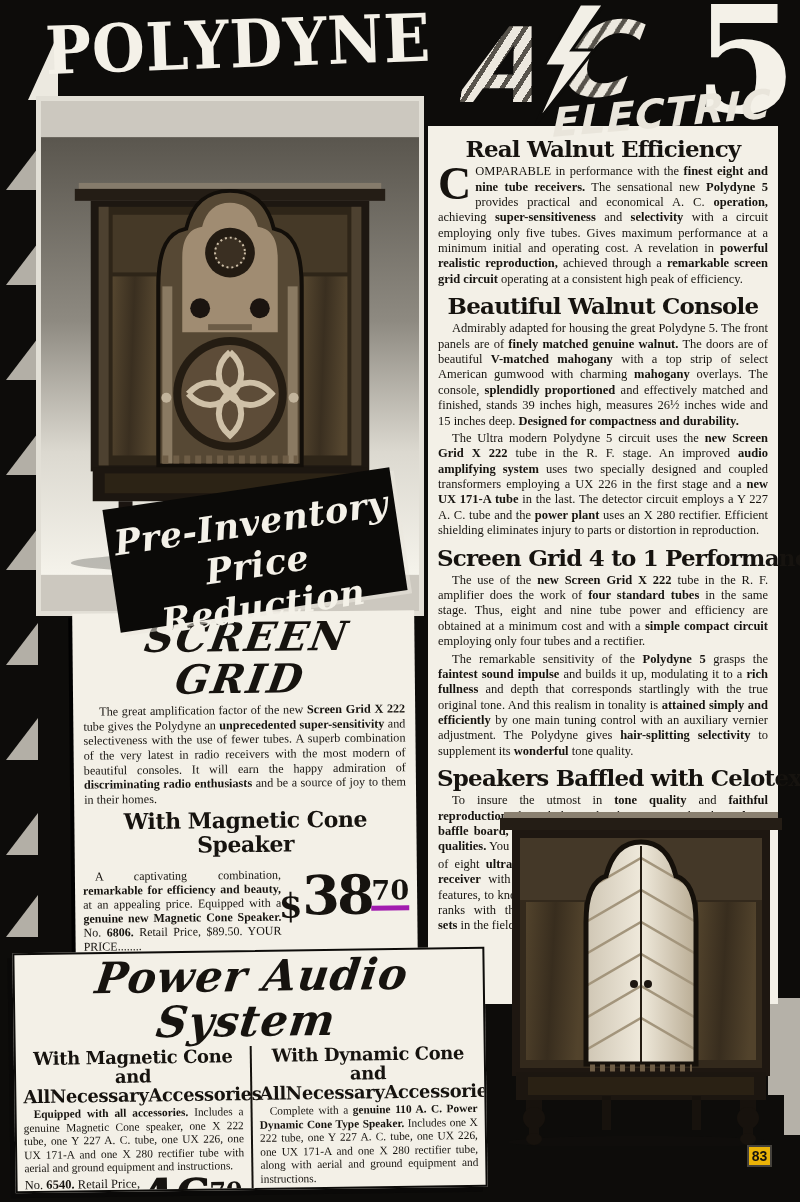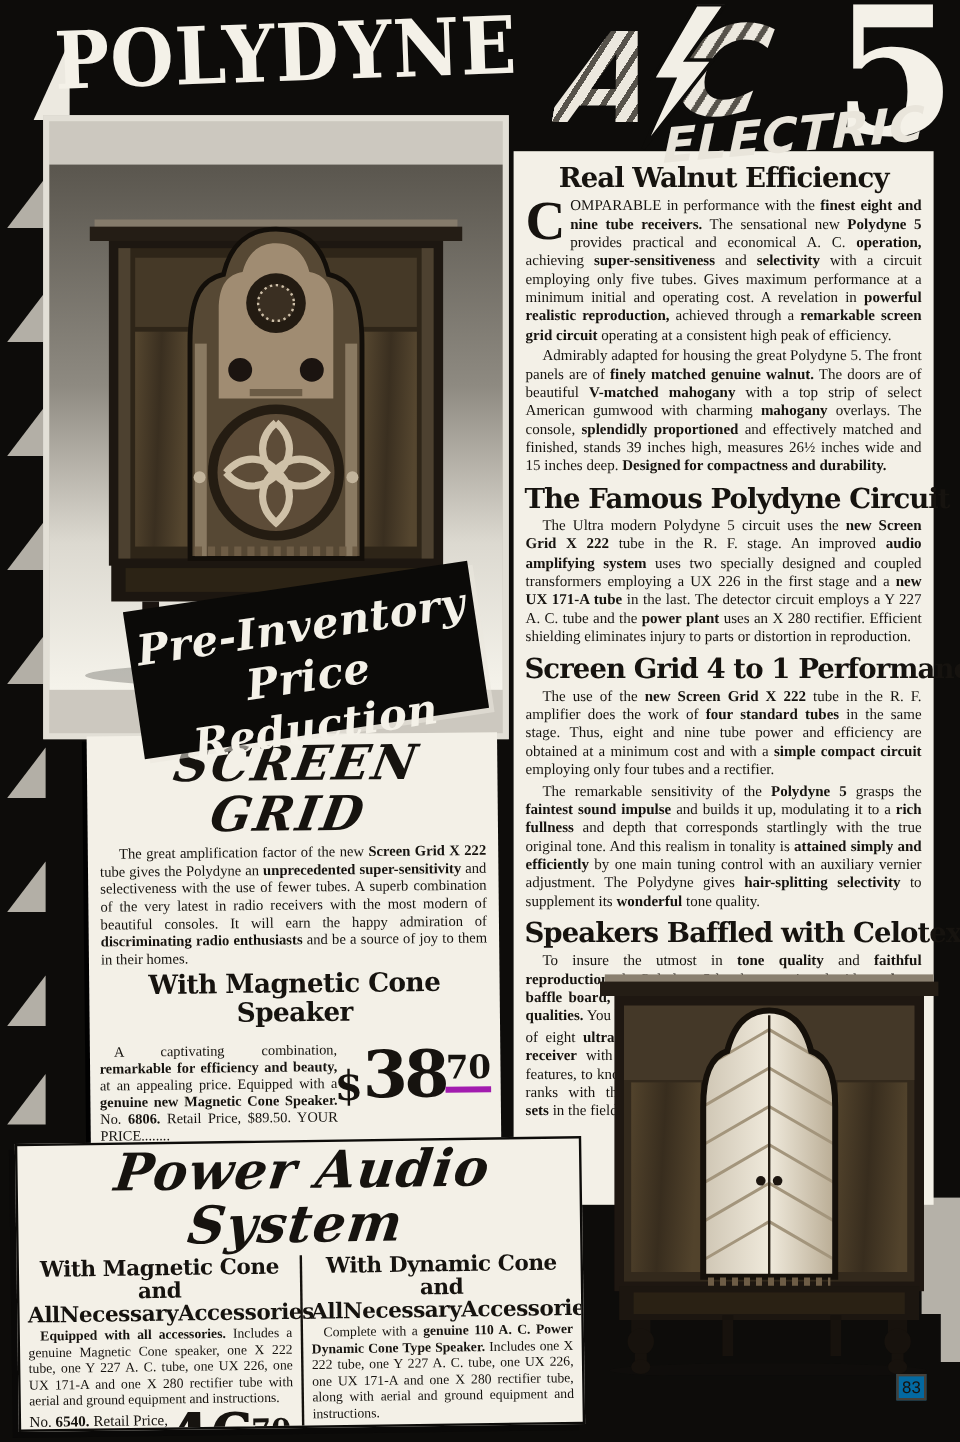--- a/index.html
+++ b/index.html
@@ -81,23 +81,23 @@
   .col-body{font-size:11.4px;line-height:1.18;text-align:justify;text-indent:10px;margin:0;}
   .order-row{position:relative;height:78px;margin-top:2px;}
   .order-body{width:122px;font-size:12.6px;line-height:1.25;}
   .order-row .price{top:0;right:2px;}
   .order-row .pi{font-size:56px;}
   .order-row .pd{font-size:30px;margin-top:10px;}
   .order-row .ps{font-size:24px;}
   .bseg{font-weight:bold;}
   
   .pageno{position:absolute;right:28px;top:1145px;width:25px;height:22px;z-index:10;
-      background:#0369a1;border:2px solid #44413b;box-sizing:border-box;
+      background:#eab308;border:2px solid #44413b;box-sizing:border-box;
       display:flex;align-items:center;justify-content:center;
-      font-family:"Liberation Sans",sans-serif;font-weight:normal;font-size:14px;}
+      font-family:"Liberation Sans",sans-serif;font-weight:bold;font-size:14px;}
 </style>
 </head>
 <body>
 
 <div class="page">
 
   <div>
     <div class="tooth" style="top:148px"></div>
     <div class="tooth" style="top:243px"></div>
     <div class="tooth" style="top:338px"></div>
@@ -198,22 +198,22 @@
         <span class="ps">70</span>
       </div>
     </div>
     <div class="offer-head">With Dynamic Cone Speaker</div>
 
   </div>
 
   <div class="rightcol">
     <div class="sec-head">Real Walnut Efficiency</div>
     <p class="sec-body"><span class="dropcap">C</span><span><span>OMPARABLE in performance with the </span><span class="bseg">finest eight and nine tube receivers.</span><span>  The sensational new </span><span class="bseg">Polydyne 5</span><span> provides practical and economical A. C. </span><span class="bseg">operation,</span><span> achieving </span><span class="bseg">super-sensitiveness</span><span> and </span><span class="bseg">selectivity</span><span> with a circuit employing only five tubes.  Gives maximum performance at a minimum initial and operating cost.  A revelation in </span><span class="bseg">powerful realistic reproduction,</span><span> achieved through a </span><span class="bseg">remarkable screen grid circuit</span><span> operating at a consistent high peak of efficiency.</span></span></p>
+    <div class="sec-head">Beautiful Walnut Console</div>
     <p class="sec-body ind"><span>Admirably adapted for housing the great Polydyne 5.  The front panels are of </span><span class="bseg">finely matched genuine walnut.</span><span>  The doors are of beautiful </span><span class="bseg">V-matched mahogany</span><span> with a top strip of select American gumwood with charming </span><span class="bseg">mahogany</span><span> overlays.  The console, </span><span class="bseg">splendidly proportioned</span><span> and effectively matched and finished, stands 39 inches high, measures 26½ inches wide and 15 inches deep.  </span><span class="bseg">Designed for compactness and durability.</span></p>
-    <div class="sec-head">The Famous Polydyne Circuit</div>
     <p class="sec-body ind"><span>The Ultra modern Polydyne 5 circuit uses the </span><span class="bseg">new Screen Grid X 222</span><span> tube in the R. F. stage.  An improved </span><span class="bseg">audio amplifying system</span><span> uses two specially designed and coupled transformers employing a UX 226 in the first stage and a </span><span class="bseg">new UX 171-A tube</span><span> in the last.  The detector circuit employs a Y 227 A. C. tube and the </span><span class="bseg">power plant</span><span> uses an X 280 rectifier.  Efficient shielding eliminates injury to parts or distortion in reproduction.</span></p>
     <div class="sec-head">Screen Grid 4 to 1 Performance</div>
     <p class="sec-body ind"><span>The use of the </span><span class="bseg">new Screen Grid X 222</span><span> tube in the R. F. amplifier does the work of </span><span class="bseg">four standard tubes</span><span> in the same stage.  Thus, eight and nine tube power and efficiency are obtained at a minimum cost and with a </span><span class="bseg">simple compact circuit</span><span> employing only four tubes and a rectifier.</span></p>
     <p class="sec-body ind"><span>The remarkable sensitivity of the </span><span class="bseg">Polydyne 5</span><span> grasps the </span><span class="bseg">faintest sound impulse</span><span> and builds it up, modulating it to a </span><span class="bseg">rich fullness</span><span> and depth that corresponds startlingly with the true original tone.  And this realism in tonality is </span><span class="bseg">attained simply and efficiently</span><span> by one main tuning control with an auxiliary vernier adjustment.  The Polydyne gives </span><span class="bseg">hair-splitting selectivity</span><span> to supplement its </span><span class="bseg">wonderful</span><span> tone quality.</span></p>
     <div class="sec-head">Speakers Baffled with Celotex</div>
     <p class="sec-body ind"><span>To insure the utmost in </span><span class="bseg">tone quality</span><span> and </span><span class="bseg">faithful reproduction,</span><span> the Polydyne 5 has been equipped with a </span><span class="bseg">celotex baffle board,</span><span> a new non-vibratory material of </span><span class="bseg">excellent baffle qualities.</span><span>  You have only to listen to the fresh lucid tonality</span></p>
     <p class="sec-body narrow"><span>of eight </span><span class="bseg">ultra-modern receiver</span><span> with its new features, to know that it ranks with the </span><span class="bseg">finest sets</span><span> in the field.</span></p>
   </div>
 
   <div class="stair" style="left:748px;top:998px;width:52px;height:42px;"></div>

